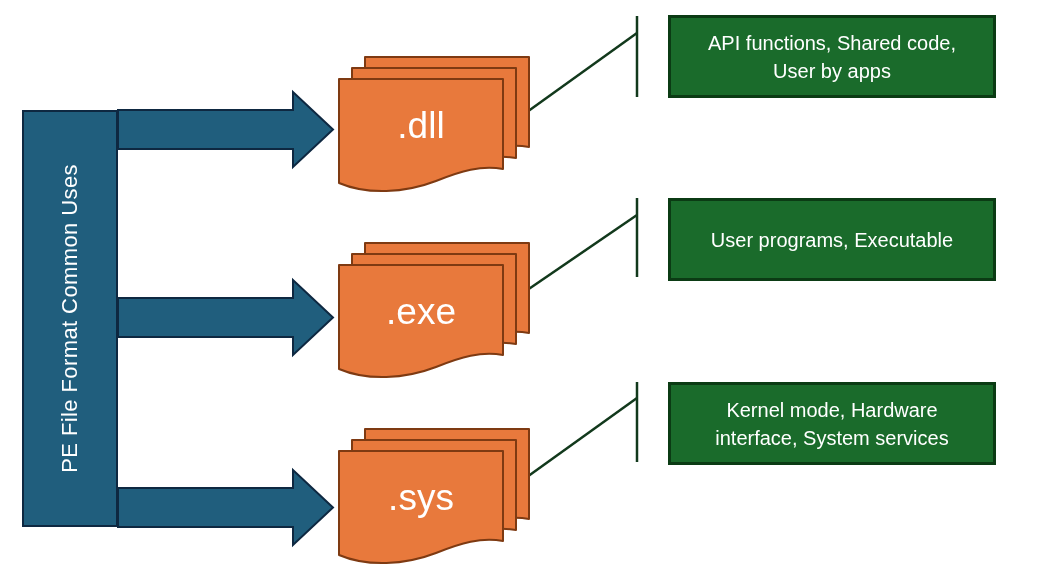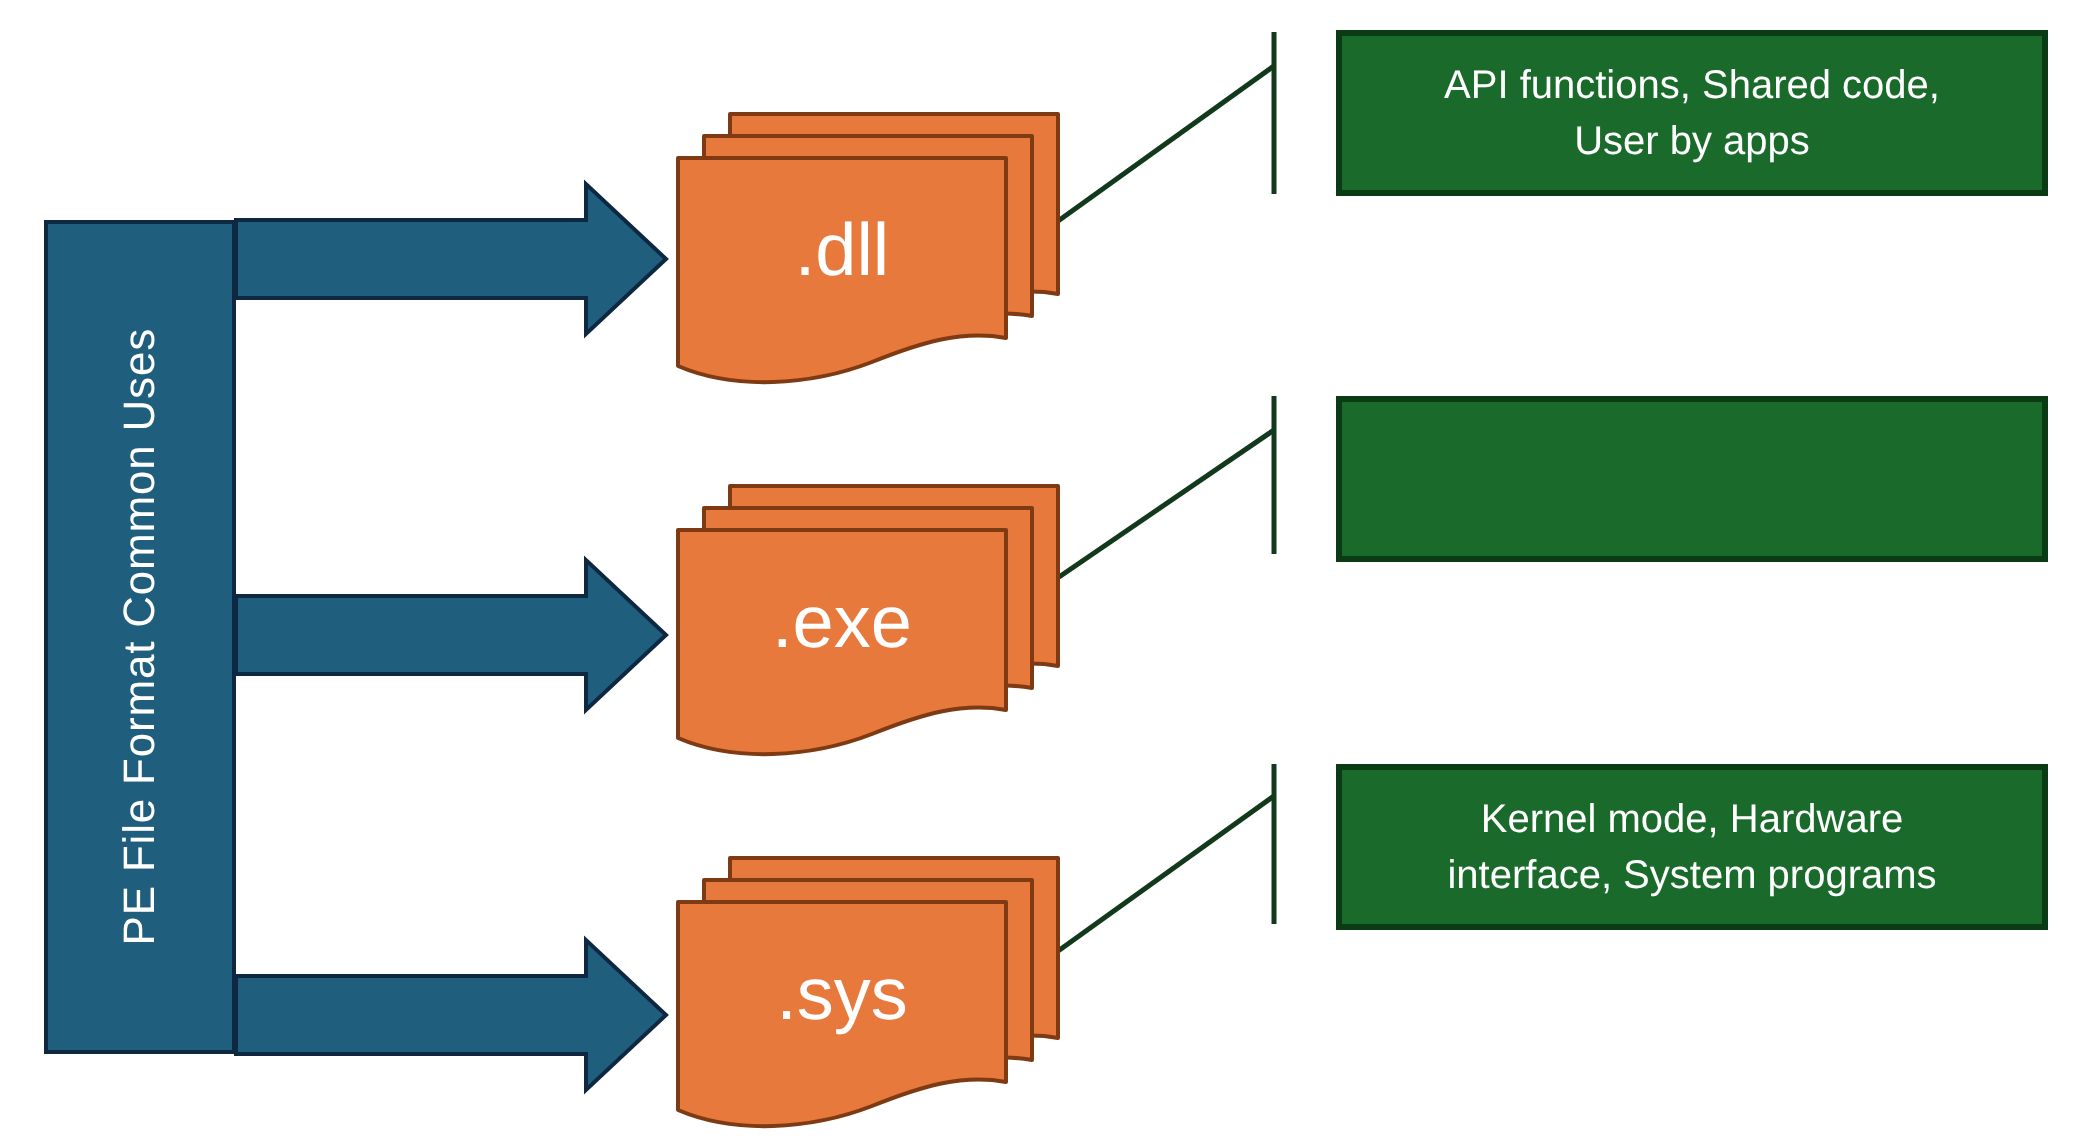--- a/index.html
+++ b/index.html
@@ -38,21 +38,21 @@
     writing-mode: vertical-rl;
     transform: rotate(180deg);
     color: #FFFFFF;
     font-size: 22px;
     letter-spacing: 0.4px;
     white-space: nowrap;
   }
   .callout {
     position: absolute;
     left: 668px;
-    width: 356px;
+    width: 328px;
     height: 83px;
     background: #1A6B2B;
     border: 3px solid #0B3B14;
     box-sizing: border-box;
     display: flex;
     flex-direction: column;
     align-items: center;
     justify-content: center;
     text-align: center;
     color: #FFFFFF;
@@ -139,19 +139,20 @@
 
   <div class="sidebar">
     <span class="sidebar-label">PE File Format Common Uses</span>
   </div>
 
   <div class="callout row-1">
     <span>API functions, Shared code,</span>
     <span>User by apps</span>
   </div>
   <div class="callout row-2">
+    <span>User programs, Executable</span>
   </div>
   <div class="callout row-3">
     <span>Kernel mode, Hardware</span>
-    <span>interface, System programs</span>
+    <span>interface, System services</span>
   </div>
 
 </div>
 
 </body></html>

